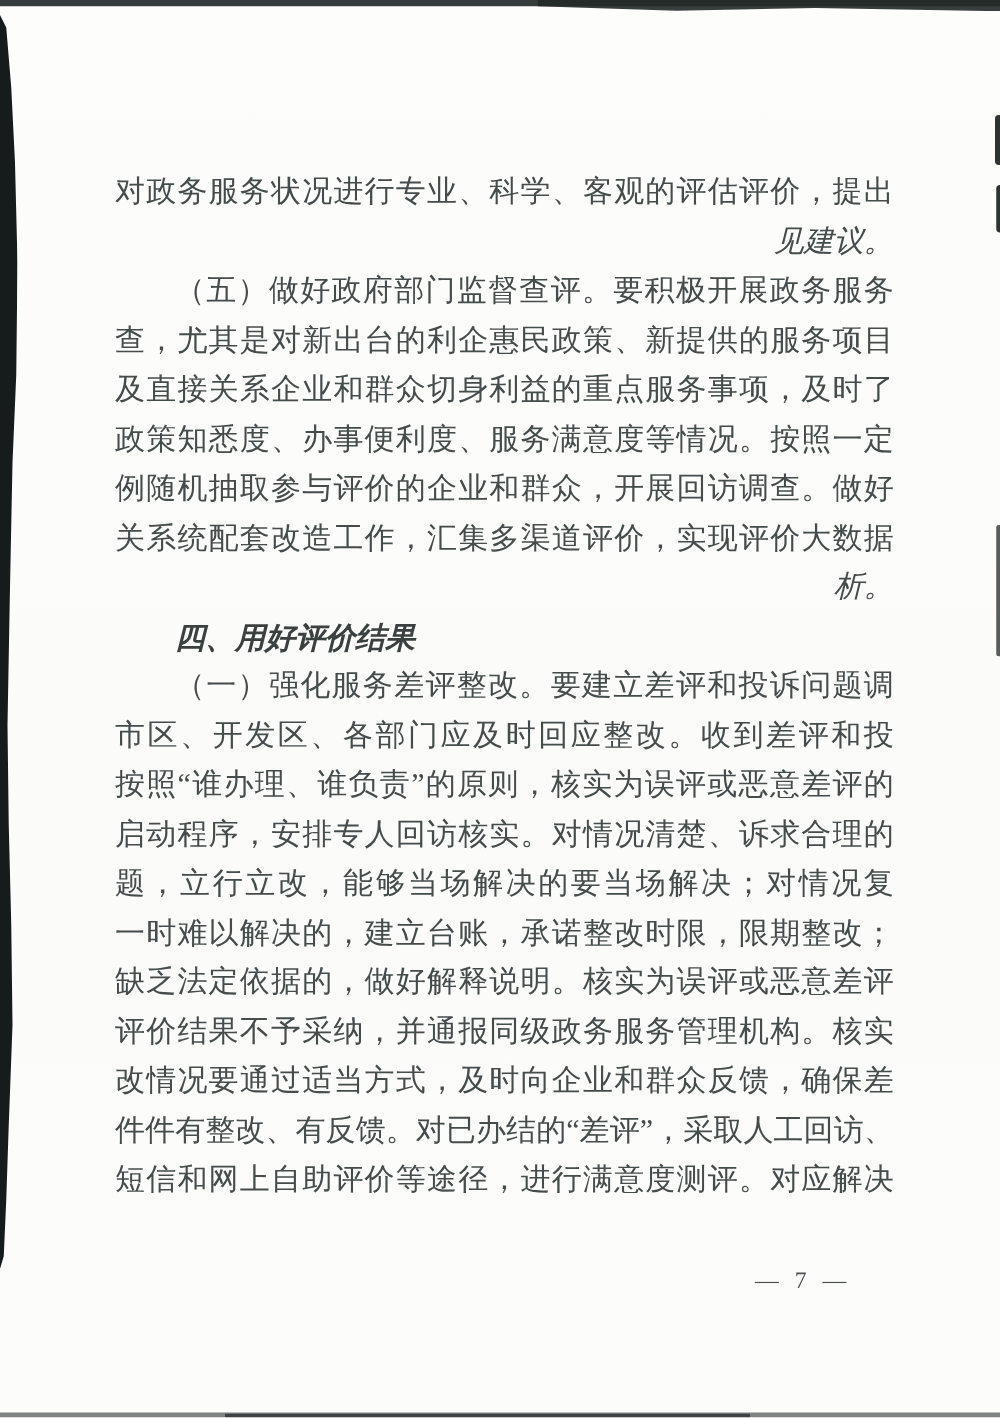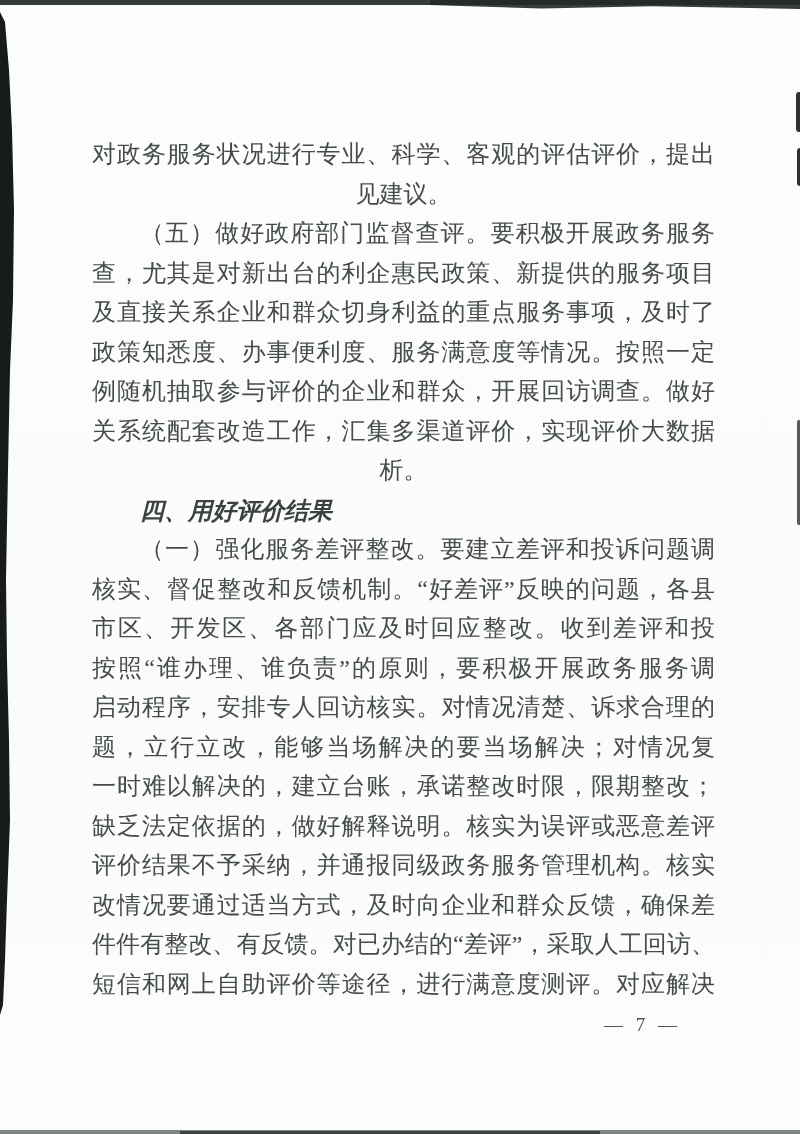--- a/index.html
+++ b/index.html
@@ -62,21 +62,21 @@
     height: 39.5px;
     white-space: nowrap;
   }
   .line.mid, .line.start {
     text-align: justify;
     text-align-last: justify;
     white-space: normal;
     overflow: hidden;
   }
   .line.start { text-indent: 2em; }
-  .line.end { text-align: center; }
+  .line.end { text-align: right; font-style: italic; }
   .line.heading {
     text-indent: 2em;
     font-family: "Liberation Sans", "DejaVu Sans", sans-serif;
     font-weight: bold;
     color: #3a4140;
     font-style: italic;
   }
 
   .page-number {
     position: absolute;
@@ -108,23 +108,22 @@
       <div class="line end">见建议。</div>
       <div class="line start">（五）做好政府部门监督查评。要积极开展政务服务调</div>
       <div class="line mid">查，尤其是对新出台的利企惠民政策、新提供的服务项目以</div>
       <div class="line mid">及直接关系企业和群众切身利益的重点服务事项，及时了解</div>
       <div class="line mid">政策知悉度、办事便利度、服务满意度等情况。按照一定比</div>
       <div class="line mid">例随机抽取参与评价的企业和群众，开展回访调查。做好相</div>
       <div class="line mid">关系统配套改造工作，汇集多渠道评价，实现评价大数据分</div>
       <div class="line end">析。</div>
       <div class="line heading">四、用好评价结果</div>
       <div class="line start">（一）强化服务差评整改。要建立差评和投诉问题调查</div>
-      <div class="line mid">核实、督促整改和反馈机制。“好差评”反映的问题，各县</div>
       <div class="line mid">市区、开发区、各部门应及时回应整改。收到差评和投诉，</div>
-      <div class="line mid">按照“谁办理、谁负责”的原则，要积极开展政务服务调</div>
+      <div class="line mid">按照“谁办理、谁负责”的原则，核实为误评或恶意差评的</div>
       <div class="line mid">启动程序，安排专人回访核实。对情况清楚、诉求合理的问</div>
       <div class="line mid">题，立行立改，能够当场解决的要当场解决；对情况复杂、</div>
       <div class="line mid">一时难以解决的，建立台账，承诺整改时限，限期整改；对</div>
       <div class="line mid">缺乏法定依据的，做好解释说明。核实为误评或恶意差评的，</div>
       <div class="line mid">评价结果不予采纳，并通报同级政务服务管理机构。核实整</div>
       <div class="line mid">改情况要通过适当方式，及时向企业和群众反馈，确保差评</div>
       <div class="line mid">件件有整改、有反馈。对已办结的“差评”，采取人工回访、</div>
       <div class="line mid">短信和网上自助评价等途径，进行满意度测评。对应解决而</div>
     </div>
 

